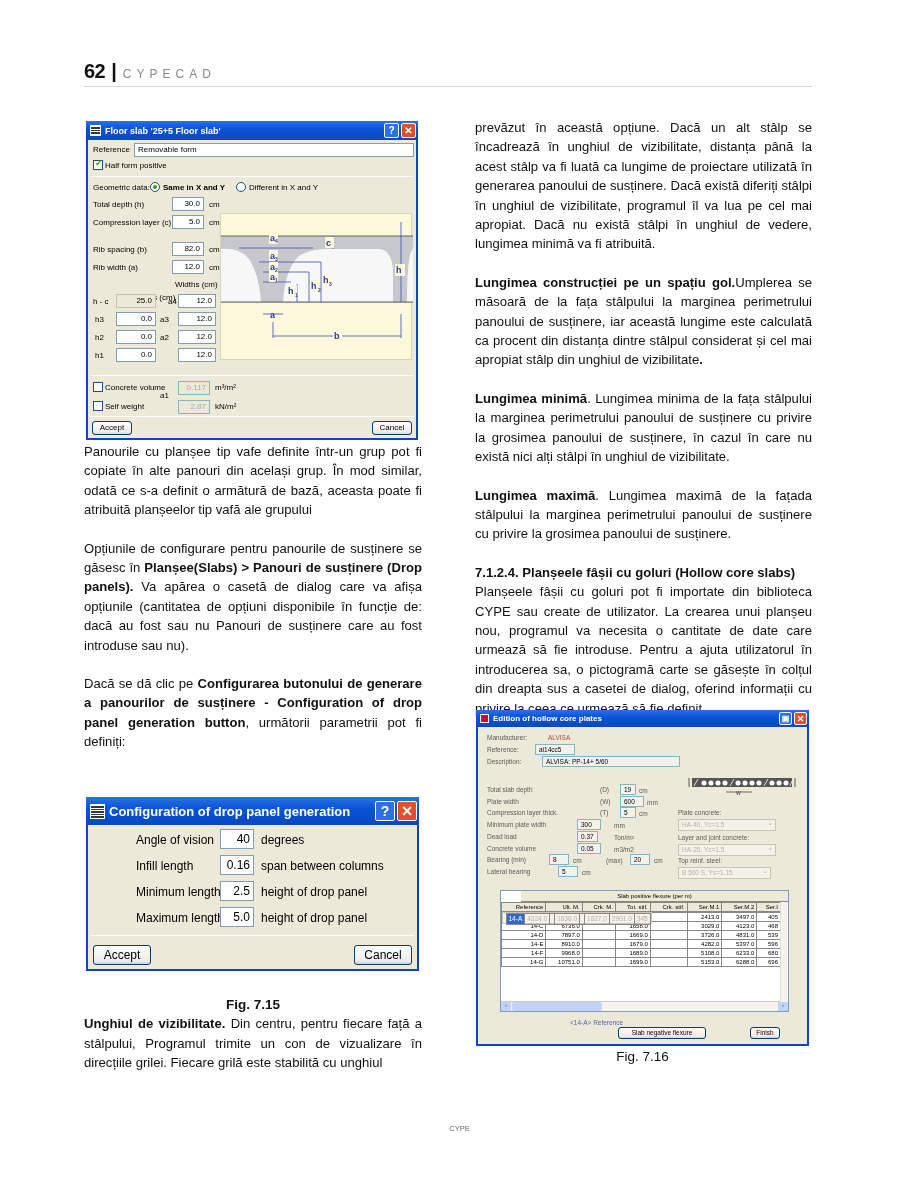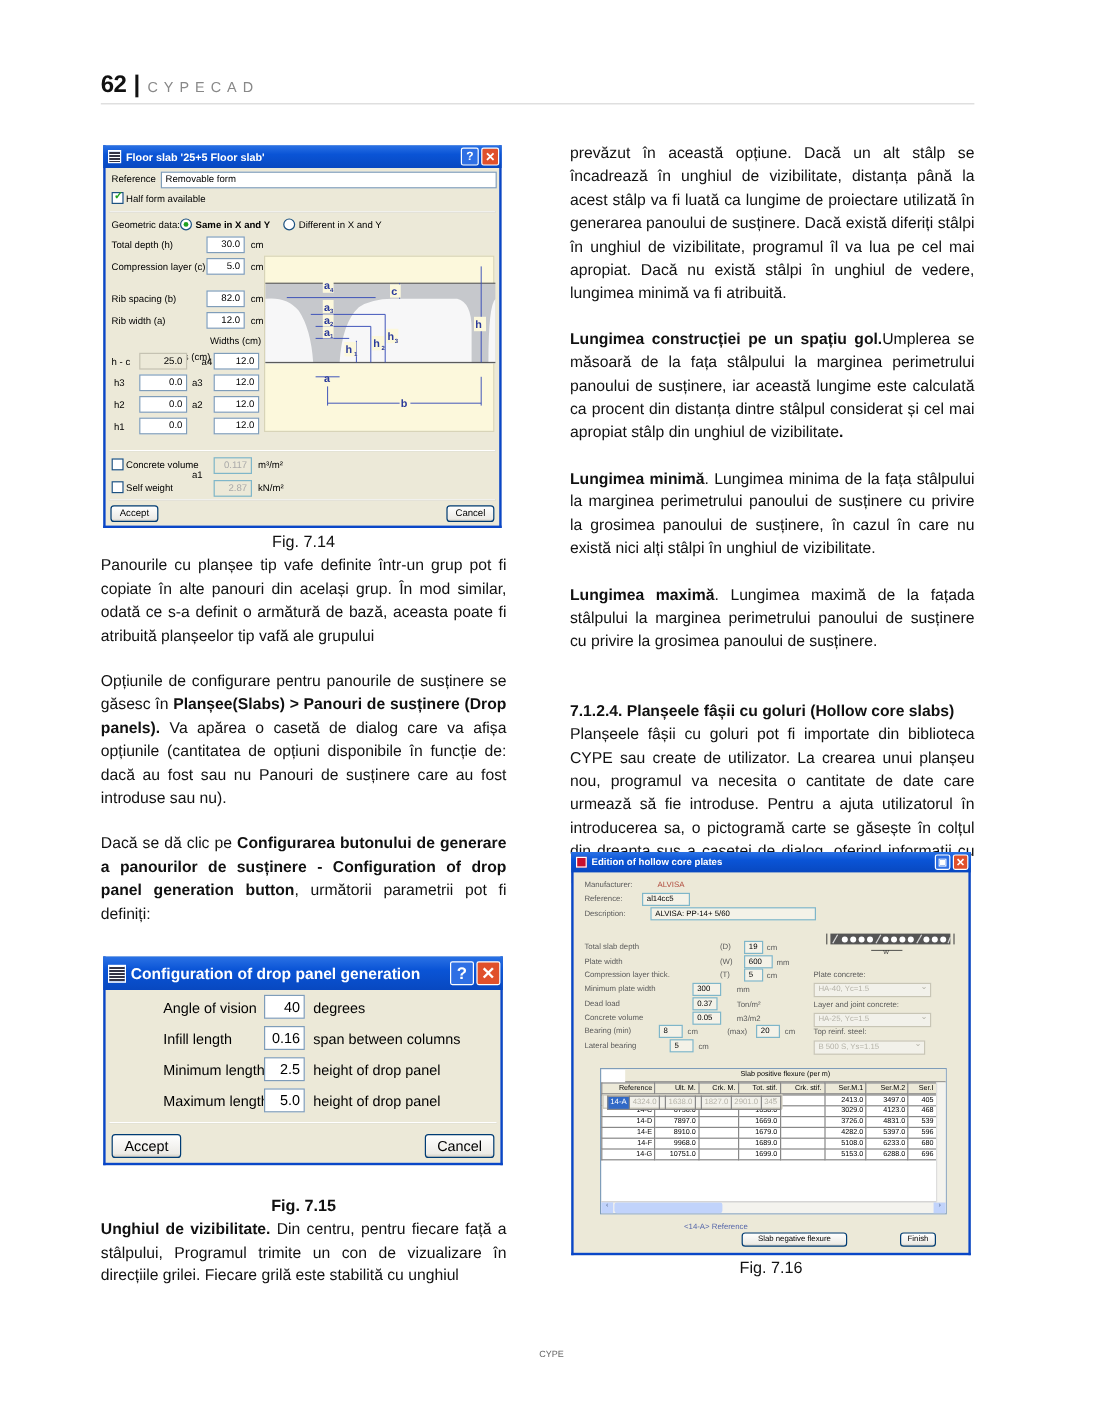--- a/index.html
+++ b/index.html
@@ -63,21 +63,21 @@
 <div class="dlg" id="d1" style="left:86px; top:121px; width:332px; height:319px;">
   <div class="tbar">
     <span class="ico"></span>
     <span class="t">Floor slab '25+5 Floor slab'</span>
     <span class="tbtn help">?</span>
     <span class="tbtn close">✕</span>
   </div>
   <span class="lbl" style="left:5px; top:24px;">Reference</span>
   <div class="fld" style="left:46px; top:22px; width:280px; text-align:left; padding-left:3px;">Removable form</div>
   <span class="chk on" style="left:5px; top:39px;"></span>
-  <span class="lbl" style="left:17px; top:40px;">Half form available</span>
+  <span class="lbl" style="left:17px; top:40px;">Half form positive</span>
   <div class="sep" style="left:3px; top:55px; width:322px;"></div>
 
   <span class="lbl" style="left:5px; top:62px;">Geometric data:</span>
   <span class="radio on" style="left:62px; top:61px;"></span>
   <span class="lbl" style="left:75px; top:62px; font-weight:bold;">Same in X and Y</span>
   <span class="radio" style="left:148px; top:61px;"></span>
   <span class="lbl" style="left:161px; top:62px;">Different in X and Y</span>
 
   <span class="lbl" style="left:5px; top:79px;">Total depth (h)</span>
   <div class="fld" style="left:84px; top:76px; width:32px;">30.0</div>
@@ -182,21 +182,20 @@
   <span class="lbl" style="left:17px; top:281px;">Self weight</span>
   <div class="fld" style="left:90px; top:279px; width:32px; color:#aaa; border-color:#7fb6c9; background:#ece9d8;">2.87</div>
   <span class="lbl" style="left:127px; top:281px;">kN/m²</span>
 
   <div class="sep" style="left:3px; top:295px; width:322px;"></div>
   <div class="xpbtn" style="left:4px; top:300px; width:40px; height:14px;">Accept</div>
   <div class="xpbtn" style="left:284px; top:300px; width:40px; height:14px;">Cancel</div>
 </div>
 
 <div class="col" style="left:84px; top:442px; width:338px;">
-  <p class="cap">Fig. 7.14</p>
   <p>Panourile cu planșee tip vafe definite într-un grup pot fi copiate în alte panouri din același grup. În mod similar, odată ce s-a definit o armătură de bază, aceasta poate fi atribuită planșeelor tip vafă ale grupului</p>
   <div class="gap"></div>
   <p><span>Opțiunile de configurare pentru panourile de susținere se găsesc  în </span><b>Planșee(Slabs) &gt; Panouri de susținere (Drop panels).</b><span> Va apărea o casetă de dialog care va afișa opțiunile (cantitatea de opțiuni disponibile în funcție de: dacă au fost sau nu Panouri de susținere care au fost introduse sau nu).</span></p>
   <div class="gap"></div>
   <p><span>Dacă se dă clic pe </span><b>Configurarea butonului de generare a panourilor de susținere - Configuration of drop panel generation button</b><span>, următorii parametrii pot fi definiți:</span></p>
 </div>
 
 <div class="dlg" id="d2" style="left:86px; top:797px; width:333px; height:174px;">
   <div class="tbar" style="height:28px; font-size:13px;">
     <span class="ico" style="width:15px; height:15px;"></span>
@@ -232,21 +231,21 @@
 
 <div class="col" style="left:475px; top:118px; width:337px;">
   <p>prevăzut în această opțiune. Dacă un alt stâlp se încadrează în unghiul de vizibilitate, distanța până la acest stâlp va fi luată ca lungime de proiectare utilizată în generarea panoului de susținere. Dacă există diferiți stâlpi în unghiul de vizibilitate, programul îl va lua pe cel mai apropiat. Dacă nu există stâlpi în unghiul de vedere, lungimea minimă va fi atribuită.</p>
   <div class="gap"></div>
   <p><b>Lungimea construcției pe un spațiu gol.</b><span>Umplerea se măsoară de la fața stâlpului la marginea perimetrului panoului de susținere, iar această lungime este calculată ca procent din distanța dintre stâlpul considerat și cel mai apropiat stâlp din unghiul de vizibilitate</span><b>.</b></p>
   <div class="gap"></div>
   <p><b>Lungimea minimă</b><span>. Lungimea minima de la fața stâlpului la marginea perimetrului panoului de susținere cu privire la grosimea panoului de susținere, în cazul în care nu există nici alți stâlpi în unghiul de vizibilitate.</span></p>
   <div class="gap"></div>
   <p><b>Lungimea maximă</b><span>. Lungimea maximă de la fațada stâlpului la marginea perimetrului panoului de susținere cu privire la grosimea panoului de susținere.</span></p>
   <div class="gap"></div>
-  <p style="font-weight:bold;margin-top:20px;">7.1.2.4. Planșeele fâșii cu goluri (Hollow core slabs)</p>
+  <p style="font-weight:bold;">7.1.2.4. Planșeele fâșii cu goluri (Hollow core slabs)</p>
   <p>Planșeele fâșii cu goluri pot fi importate din biblioteca CYPE sau create de utilizator. La crearea unui planșeu nou, programul va necesita o cantitate de date care urmează să fie introduse. Pentru a ajuta utilizatorul în introducerea sa, o pictogramă carte se găsește în colțul din dreapta sus a casetei de dialog, oferind informații cu privire la ceea ce urmează să fie definit.</p>
 </div>
 
 <div class="dlg" id="d3" style="left:476px; top:710px; width:333px; height:336px;">
   <div class="tbar" style="height:17px; font-size:8px;">
     <span style="width:9px; height:9px; background:#c8102e; border:1px solid #fff; margin-right:4px; position:relative;"></span>
     <span class="t">Edition of hollow core plates</span>
     <span class="tbtn help" style="width:13px; height:13px; font-size:8px;">▣</span>
     <span class="tbtn close" style="width:13px; height:13px; font-size:9px;">✕</span>
   </div>

